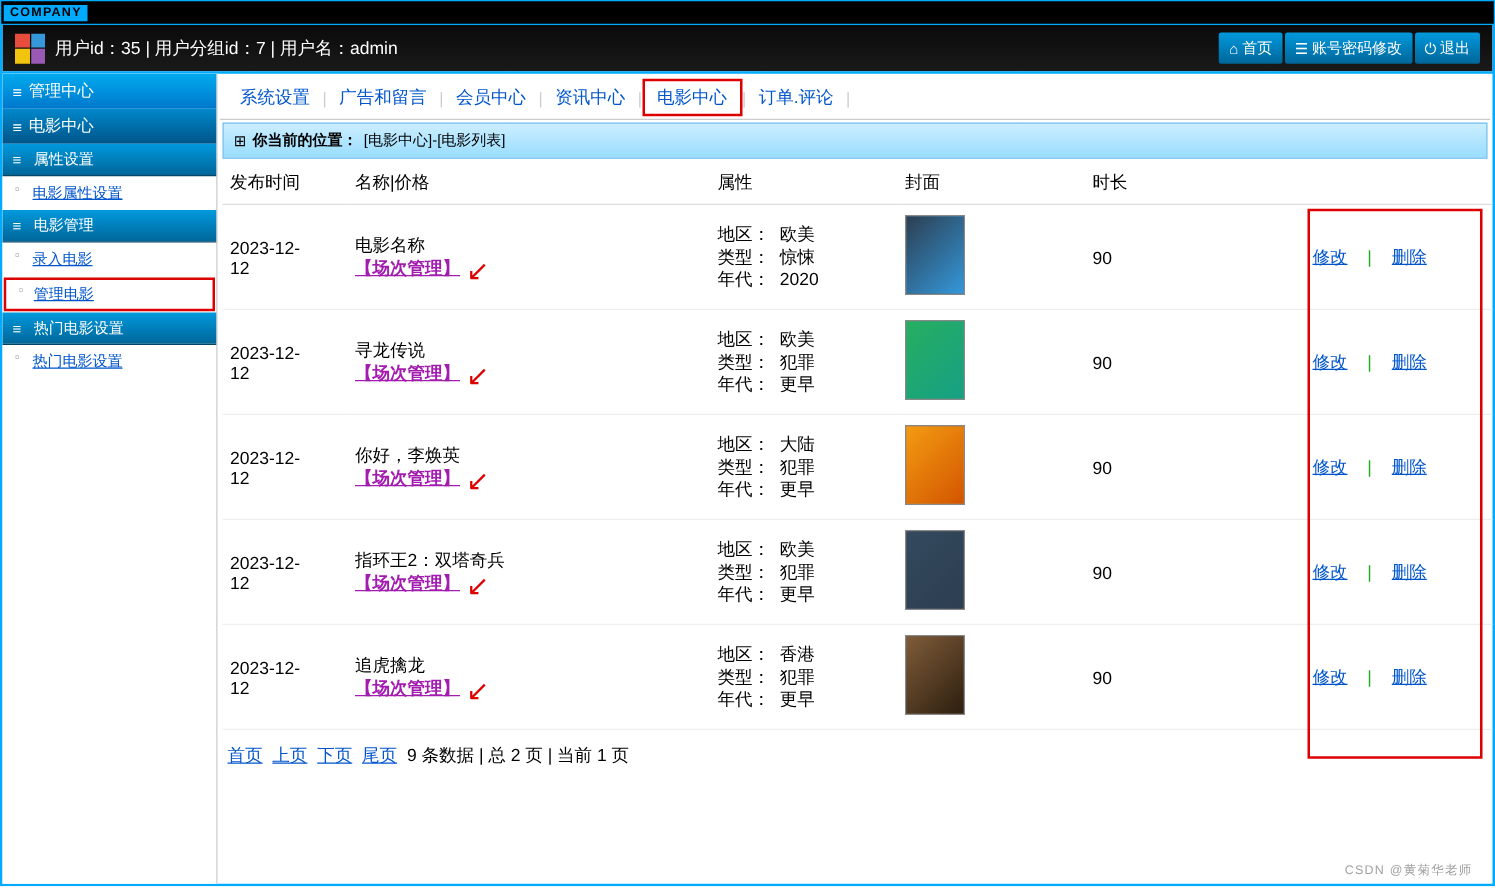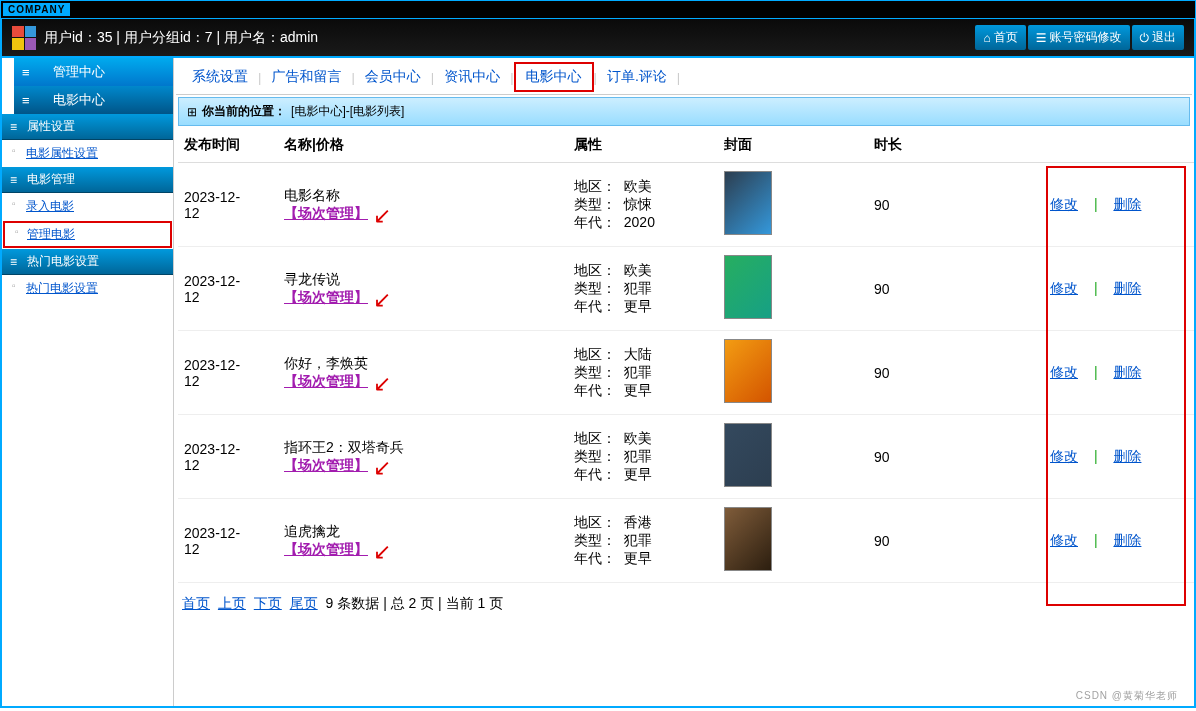--- a/index.html
+++ b/index.html
@@ -13,38 +13,38 @@
 .logo-cube div:nth-child(1){background:#e74c3c;} .logo-cube div:nth-child(2){background:#3498db;}
 .logo-cube div:nth-child(3){background:#f1c40f;} .logo-cube div:nth-child(4){background:#9b59b6;}
 .header h1 { font-size: 24px; font-weight: normal; margin-right: 25px; }
 .header .user-info { font-size: 14px; }
 .header-actions { margin-left: auto; display: flex; gap: 2px; }
 .header-actions button { background: linear-gradient(#0099dd,#006699); color: #fff; border: none; padding: 4px 8px; font-size: 12px; cursor: pointer; border-radius: 2px; display: flex; align-items: center; gap: 3px; }
 
 .main-wrap { display: flex; border: 2px solid #00aaff; border-top: none; min-height: 650px; }
 
 .sidebar { width: 172px; background: #fff; border-right: 1px solid #ccc; }
-.side-head { background: linear-gradient(#00aaee,#0077cc); color: #fff; padding: 5px 8px; font-size: 13px; display: flex; align-items: center; gap: 19px; margin-left: 12px; }
+.side-head { background: linear-gradient(#00aaee,#0077cc); color: #fff; padding: 5px 8px; font-size: 13px; display: flex; align-items: center; gap: 1px; }
 .side-head.dark { background: linear-gradient(#0088cc,#005588); }
 .sec-title { background: linear-gradient(#0099dd,#006699); color: #fff; padding: 4px 8px; font-size: 12px; display: flex; align-items: center; gap: 5px; border-bottom: 1px solid #004466; }
 .side-link { display: block; padding: 5px 8px 5px 24px; color: #0055cc; text-decoration: underline; font-size: 12px; position: relative; }
 .side-link::before { content:"▫"; position: absolute; left: 10px; font-size: 10px; color: #999; }
 .side-link.boxed { border: 2px solid #d00; padding: 3px 6px 3px 22px; margin: 1px; }
 
 .content { flex: 1; padding: 2px; }
 .tabsbar { display: flex; align-items: center; padding: 2px 6px; border-bottom: 1px solid #ccc; }
 .tabsbar a { color: #0055cc; padding: 4px 10px; font-size: 14px; text-decoration: none; }
 .tabsbar .sep { color: #ccc; }
 .tabsbar a.active { border: 2px solid #d00; }
 
 .crumb-bar { background: linear-gradient(#cceeff,#99ddff); border: 1px solid #66bbee; padding: 5px 8px; font-size: 12px; display: flex; align-items: center; gap: 5px; margin: 2px; }
 .crumb-bar b { font-weight: bold; }
 
 table { width: 100%; border-collapse: collapse; margin: 2px; }
-th { text-align: left; padding: 8px 6px; font-size: 14px; font-weight: bold; border-bottom: 1px solid #ddd; }
+th { text-align: left; padding: 8px 6px; font-size: 14px; font-weight: normal; border-bottom: 1px solid #ddd; }
 td { padding: 8px 6px; border-bottom: 1px solid #eee; font-size: 14px; vertical-align: middle; }
 .schedule-link { color: #a21caf; text-decoration: underline; font-weight: bold; }
 .attr-line { white-space: nowrap; }
 .poster { width: 48px; height: 64px; background: linear-gradient(135deg,#2c3e50,#3498db); display: inline-block; border: 1px solid #888; }
 .p2{background:linear-gradient(135deg,#27ae60,#16a085);} .p3{background:linear-gradient(135deg,#f39c12,#d35400);}
 .p4{background:linear-gradient(135deg,#34495e,#2c3e50);} .p5{background:linear-gradient(135deg,#7f5c3a,#2c1e0f);}
 .act-link { color: #0055cc; text-decoration: underline; }
 .act-sep { color: #2a2; margin: 0 12px; }
 .arrow { position: absolute; color: #d00; font-size: 22px; transform: translate(5px,-2px); }
 .red-outline { position: absolute; border: 2px solid #d00; pointer-events: none; }

